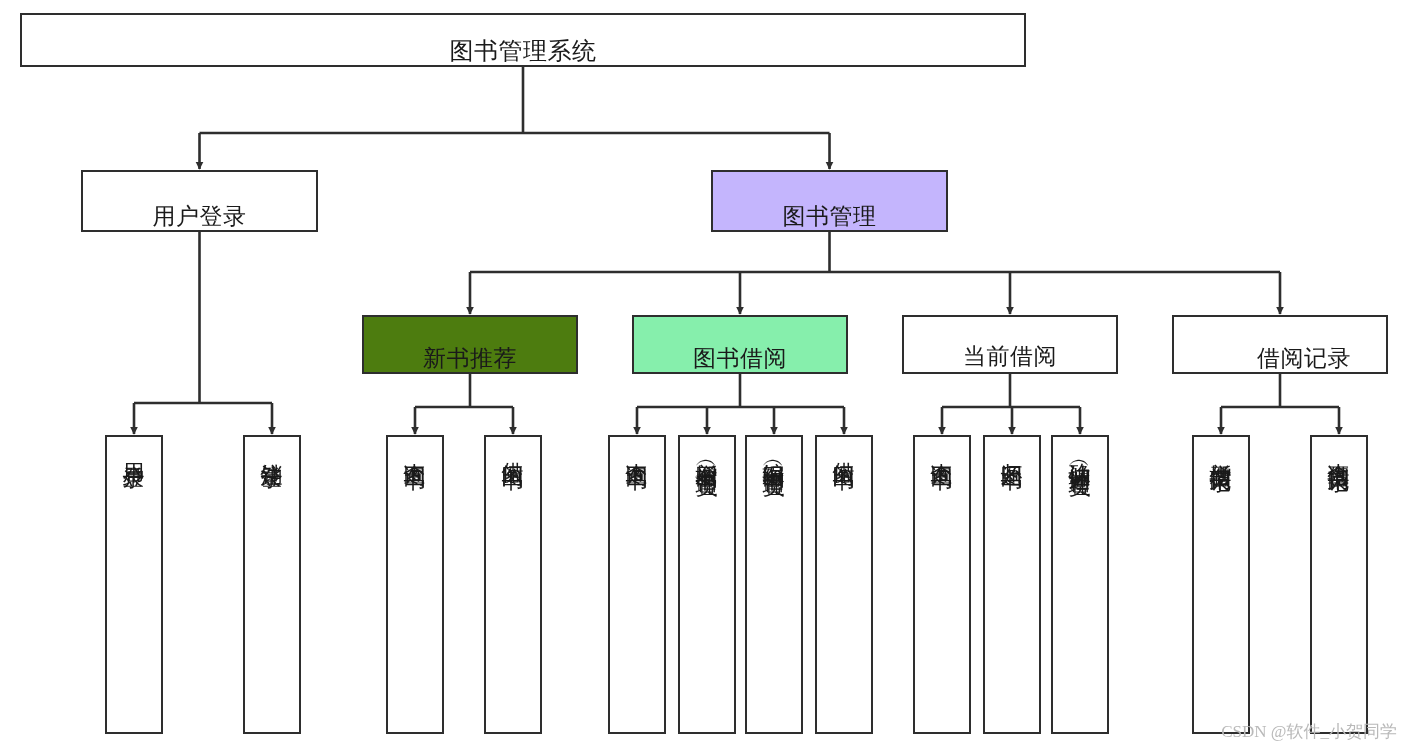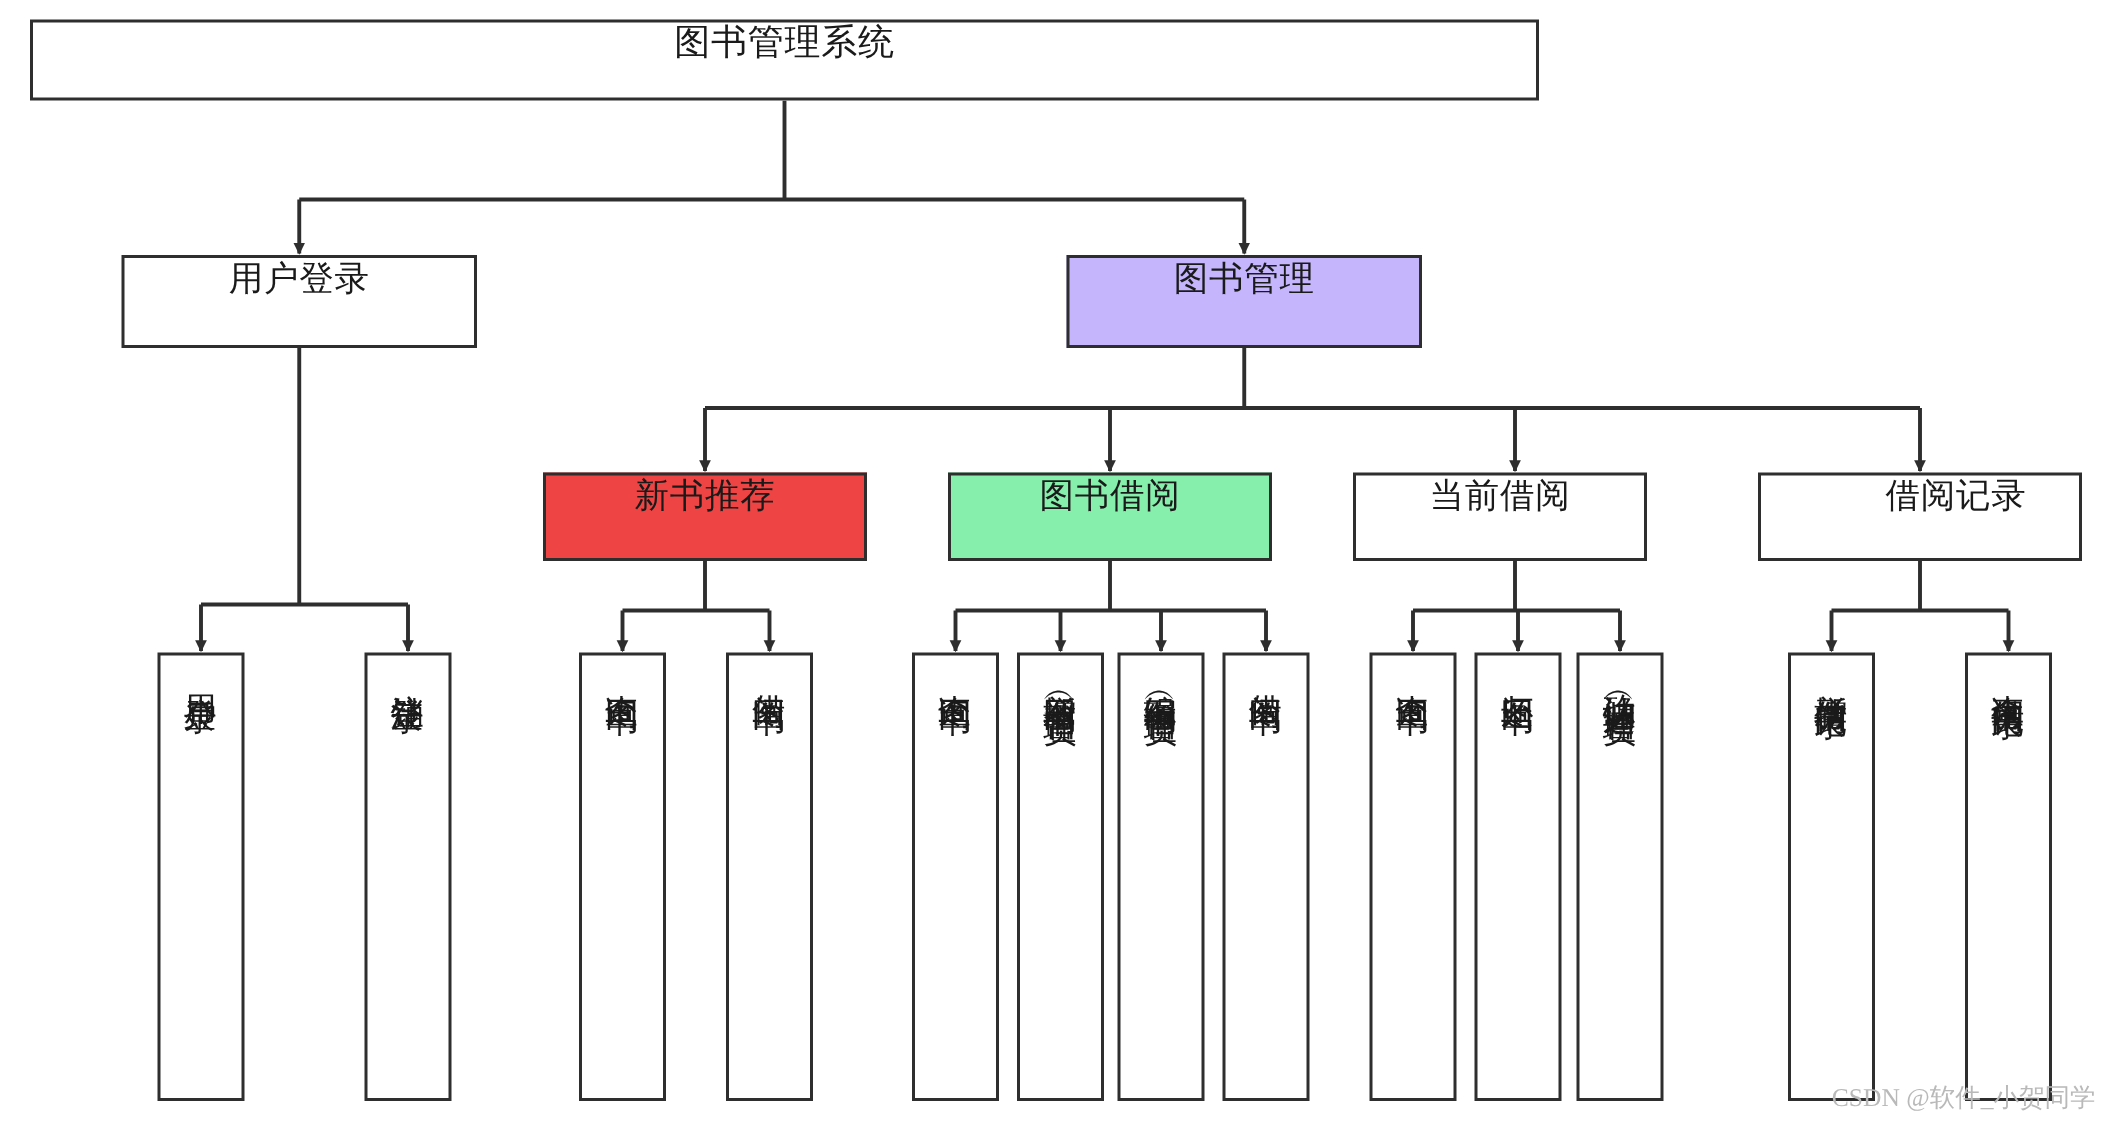--- a/index.html
+++ b/index.html
@@ -25,21 +25,21 @@
     width: 1405px;
     height: 747px;
     pointer-events: none;
   }
   .node {
     position: absolute;
     box-sizing: border-box;
     background: #ffffff;
     border: 2px solid #2e2e2e;
     display: flex;
-    align-items: flex-start;
+    align-items: flex-end;
     justify-content: center;
     color: #1a1a1a;
     text-align: center;
     z-index: 2;
   }
   .node-label {
     display: block;
     line-height: 1.18;
     letter-spacing: 0.5px;
   }
@@ -126,27 +126,27 @@
 
   <div id="nodes-l2">
       <div class="node horizontal" id="node-user-login" style="left: 81px; top: 170px; width: 237px; height: 62px; border-color: rgb(46, 46, 46); background: rgb(255, 255, 255); color: rgb(26, 26, 26);">
         <span class="node-label">用户登录</span>
       </div>
       <div class="node horizontal" id="node-book-manage" style="left: 711px; top: 170px; width: 237px; height: 62px; border-color: rgb(46, 46, 46); background: #c4b5fd; color: rgb(26, 26, 26);">
         <span class="node-label">图书管理</span>
       </div>
     </div>
   <div id="nodes-l3">
-      <div class="node horizontal" id="node-new-book-rec" style="left: 362px; top: 315px; width: 216px; height: 59px; border-color: rgb(46, 46, 46); background: #ef4444; color: rgb(26, 26, 26);">
+      <div class="node horizontal" id="node-new-book-rec" style="left: 362px; top: 315px; width: 216px; height: 59px; border-color: rgb(46, 46, 46); background: #4d7c0f; color: rgb(26, 26, 26);">
         <span class="node-label">新书推荐</span>
       </div>
       <div class="node horizontal" id="node-book-borrow" style="left: 632px; top: 315px; width: 216px; height: 59px; border-color: rgb(46, 46, 46); background: #86efac; color: rgb(26, 26, 26);">
         <span class="node-label">图书借阅</span>
       </div>
-      <div class="node horizontal" id="node-current-borrow" style="left: 902px; top: 315px; width: 196px; height: 59px; border-color: rgb(46, 46, 46); background: rgb(255, 255, 255); color: rgb(26, 26, 26);">
+      <div class="node horizontal" id="node-current-borrow" style="left: 902px; top: 315px; width: 216px; height: 59px; border-color: rgb(46, 46, 46); background: rgb(255, 255, 255); color: rgb(26, 26, 26); font-family: Liberation Mono, monospace;">
         <span class="node-label">当前借阅</span>
       </div>
       <div class="node horizontal" id="node-borrow-record" style="left: 1172px; top: 315px; width: 216px; height: 59px; border-color: rgb(46, 46, 46); background: rgb(255, 255, 255); color: rgb(26, 26, 26); padding-left: 48px;">
         <span class="node-label">借阅记录</span>
       </div>
     </div>
   <div id="nodes-leaves">
       <div class="node vertical" id="node-leaf-user-login" style="left: 105px; top: 435px; width: 58px; height: 299px; border-color: rgb(46, 46, 46); background: rgb(255, 255, 255); color: rgb(26, 26, 26);">
         <span class="node-label">用户登录</span>
       </div>

